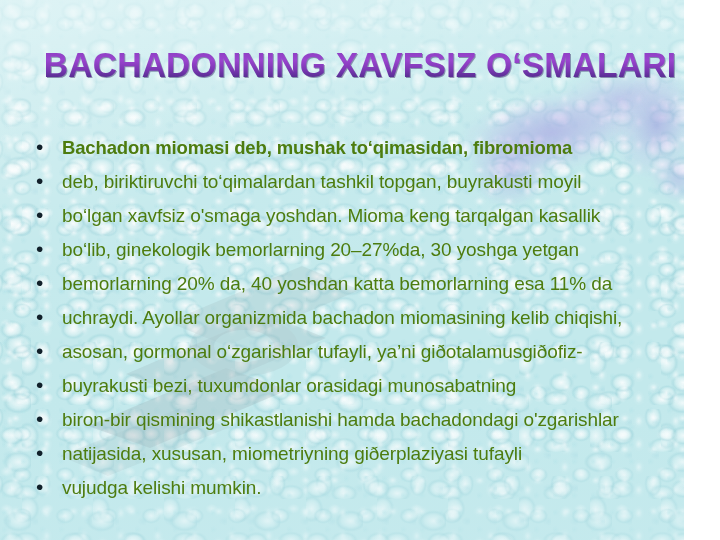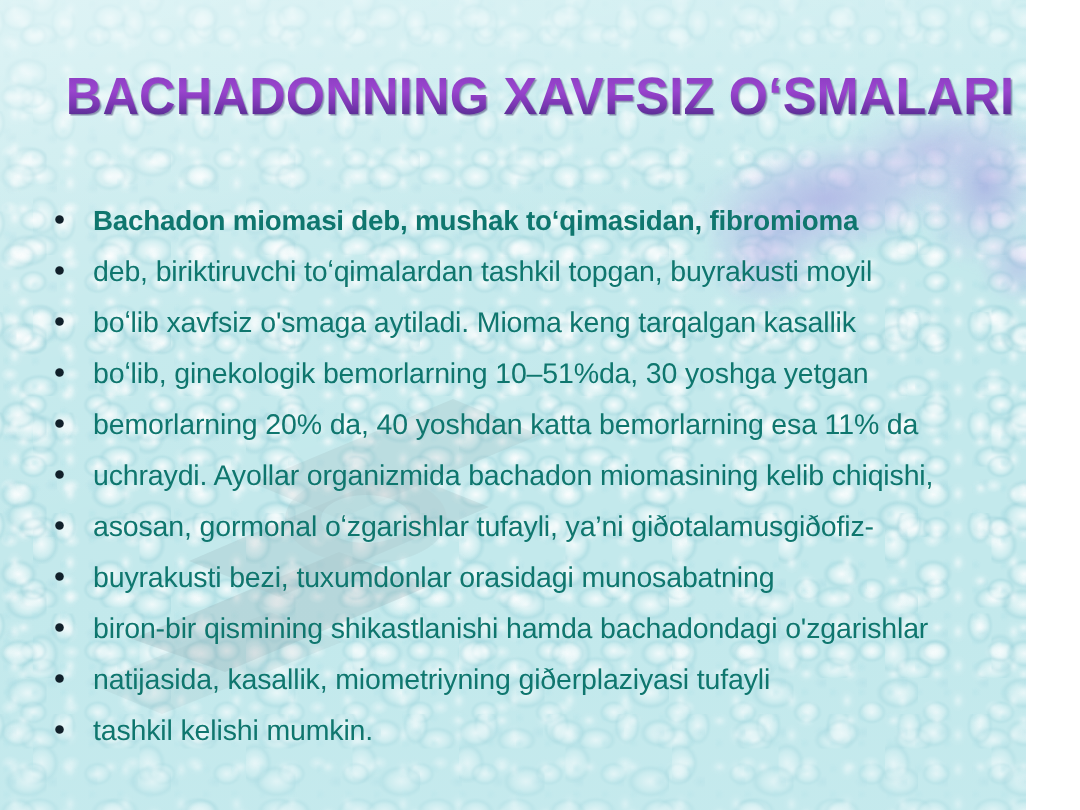--- a/index.html
+++ b/index.html
@@ -139,21 +139,21 @@
     width: 26px;
     font-size: 21px;
     line-height: 34px;
     color: #11202a;
     text-align: left;
   }
   .bullet-text {
     flex: 1 1 auto;
     font-size: 19px;
     line-height: 34px;
-    color: #0f766e;
+    color: #4d7c0f;
     letter-spacing: -.1px;
     white-space: nowrap;
   }
   .bullet-row.is-bold .bullet-text {
     font-weight: bold;
     font-size: 18.5px;
     letter-spacing: -.15px;
   }
 </style>
 </head>
@@ -189,25 +189,25 @@
       <li class="bullet-row is-bold">
         <span class="bullet-dot">•</span>
         <span class="bullet-text">Bachadon miomasi deb, mushak toʻqimasidan, fibromioma</span>
       </li>
       <li class="bullet-row">
         <span class="bullet-dot">•</span>
         <span class="bullet-text">deb, biriktiruvchi toʻqimalardan tashkil topgan, buyrakusti moyil</span>
       </li>
       <li class="bullet-row">
         <span class="bullet-dot">•</span>
-        <span class="bullet-text">boʻlib xavfsiz o'smaga aytiladi. Mioma keng tarqalgan kasallik</span>
-      </li>
-      <li class="bullet-row">
-        <span class="bullet-dot">•</span>
-        <span class="bullet-text">boʻlib, ginekologik bemorlarning 10–51%da, 30 yoshga yetgan</span>
+        <span class="bullet-text">boʻlgan xavfsiz o'smaga yoshdan. Mioma keng tarqalgan kasallik</span>
+      </li>
+      <li class="bullet-row">
+        <span class="bullet-dot">•</span>
+        <span class="bullet-text">boʻlib, ginekologik bemorlarning 20–27%da, 30 yoshga yetgan</span>
       </li>
       <li class="bullet-row">
         <span class="bullet-dot">•</span>
         <span class="bullet-text">bemorlarning 20% da, 40 yoshdan katta bemorlarning esa 11% da</span>
       </li>
       <li class="bullet-row">
         <span class="bullet-dot">•</span>
         <span class="bullet-text">uchraydi. Ayollar organizmida bachadon miomasining kelib chiqishi,</span>
       </li>
       <li class="bullet-row">
@@ -217,21 +217,21 @@
       <li class="bullet-row">
         <span class="bullet-dot">•</span>
         <span class="bullet-text">buyrakusti bezi, tuxumdonlar orasidagi munosabatning</span>
       </li>
       <li class="bullet-row">
         <span class="bullet-dot">•</span>
         <span class="bullet-text">biron-bir qismining shikastlanishi hamda bachadondagi o'zgarishlar</span>
       </li>
       <li class="bullet-row">
         <span class="bullet-dot">•</span>
-        <span class="bullet-text">natijasida, kasallik, miometriyning giðerplaziyasi tufayli</span>
-      </li>
-      <li class="bullet-row">
-        <span class="bullet-dot">•</span>
-        <span class="bullet-text">tashkil kelishi mumkin.</span>
+        <span class="bullet-text">natijasida, xususan, miometriyning giðerplaziyasi tufayli</span>
+      </li>
+      <li class="bullet-row">
+        <span class="bullet-dot">•</span>
+        <span class="bullet-text">vujudga kelishi mumkin.</span>
       </li>
     </ul>
 
 </div>
 
 </body></html>

